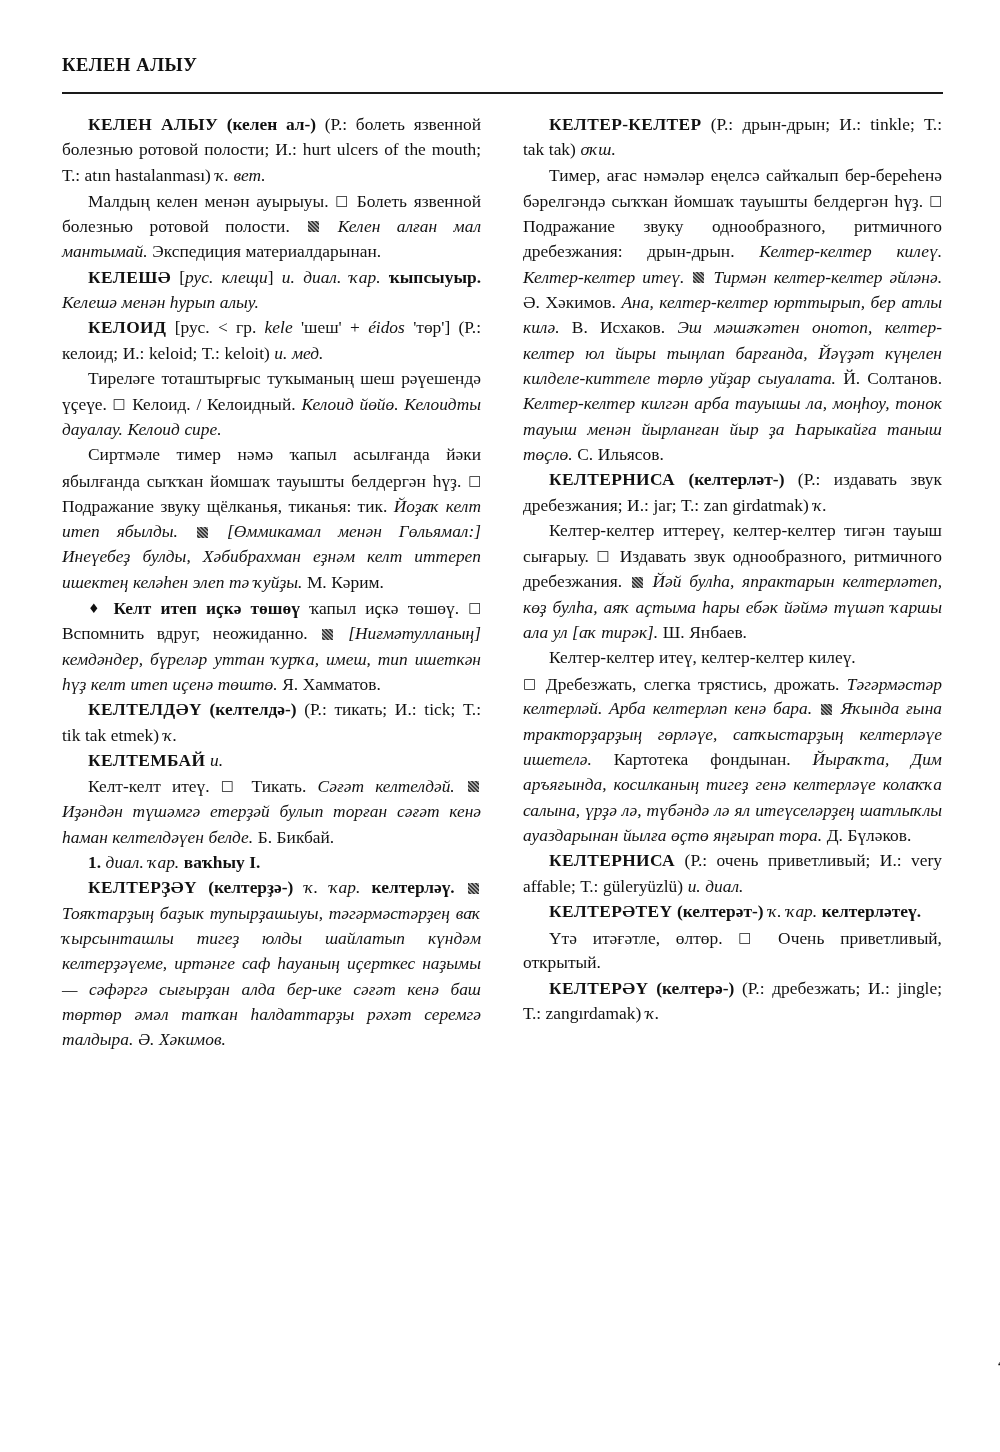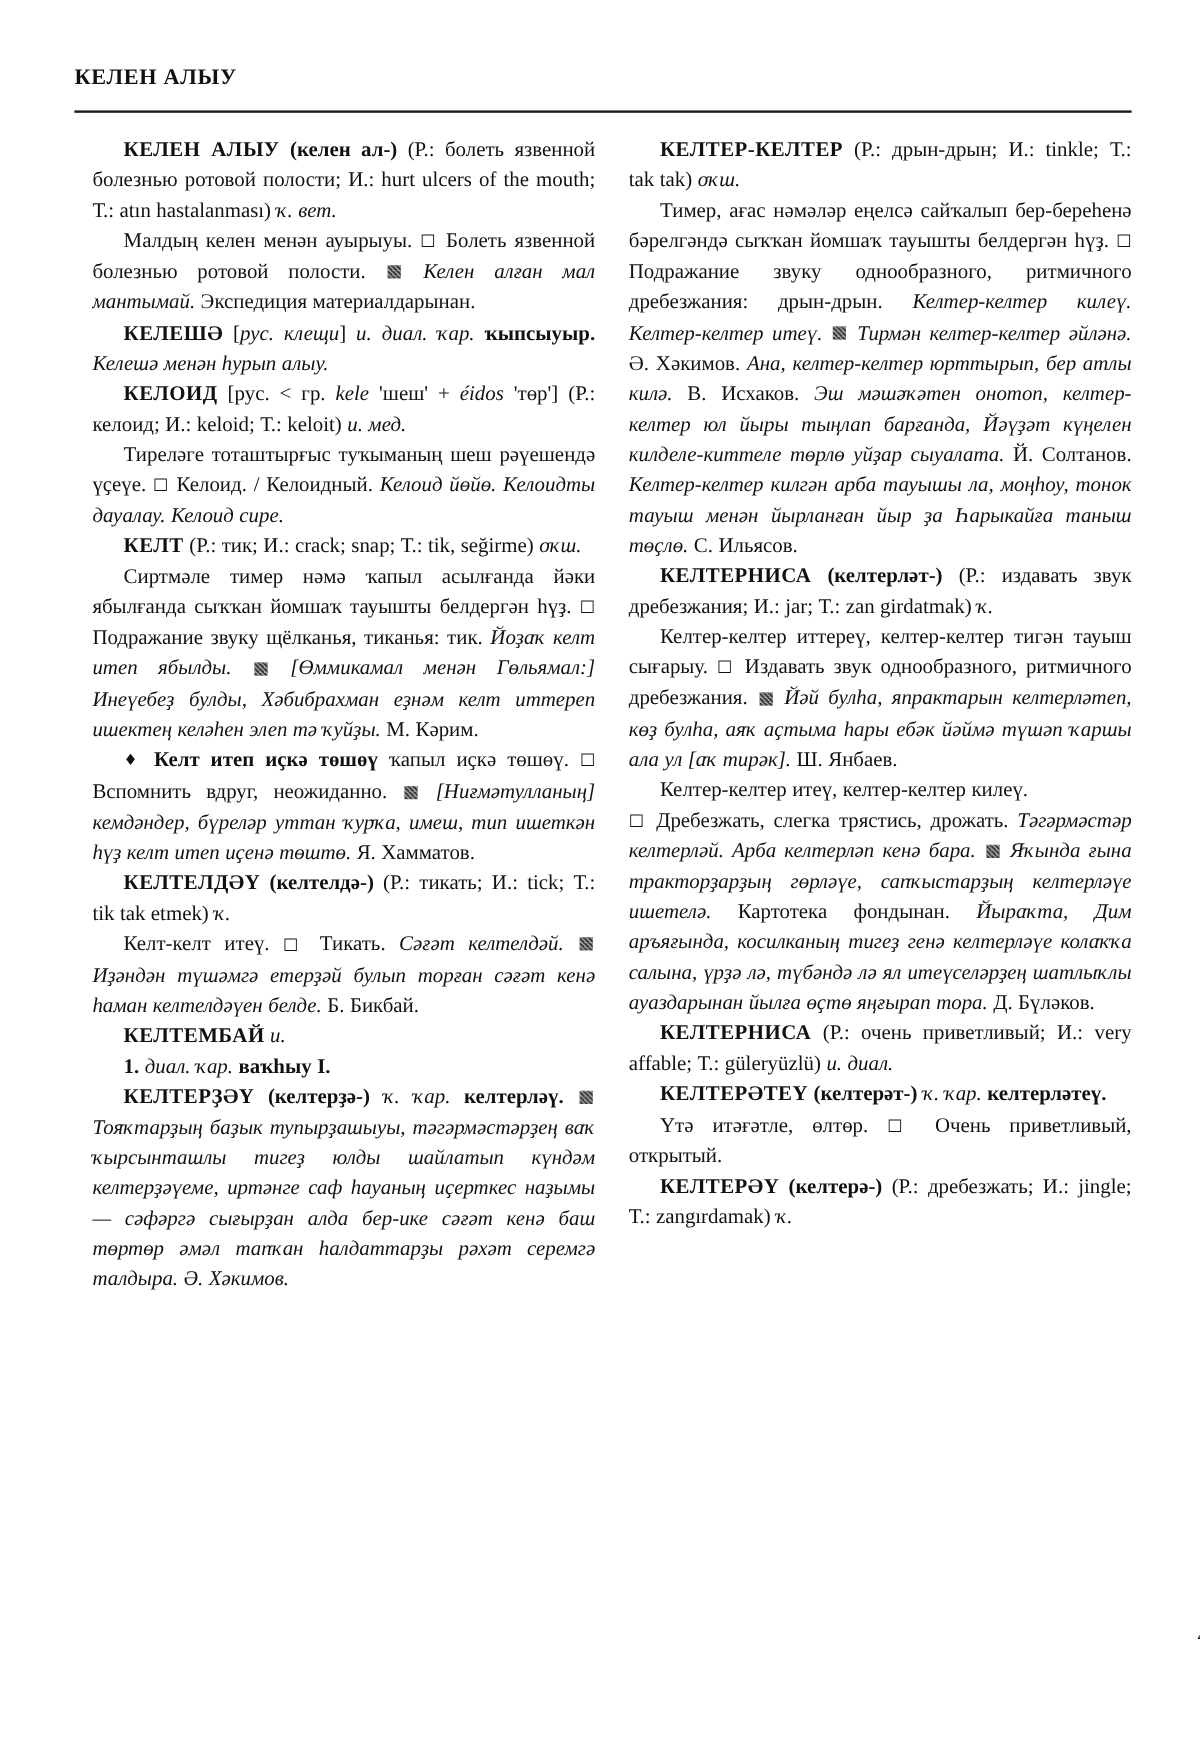--- a/index.html
+++ b/index.html
@@ -48,22 +48,21 @@
   }
 
   
   .columns {
     position: absolute;
     left: 62px;
     top: 112px;
     width: 881px;
     height: 1215px;
     display: flex;
-    gap: 28px;
-    justify-content: flex-end;
+    gap: 42px;
   }
   .col {
     width: 419px;
     flex: 0 0 419px;
   }
 
   
   .para {
     margin: 0;
     font-size: 17.4px;
@@ -140,29 +139,28 @@
     <div class="col">
 
       <p class="para indent"><span class="hw">КЕЛЕН АЛЫУ</span> <span class="b">(келен ал-)</span> <span>(Р.: болеть язвенной болезнью ротовой полости; И.: hurt ulcers of the mouth; Т.: atın hastalanması)</span> <span class="i">ҡ. вет.</span></p>
       <p class="para indent"><span>Малдың келен менән ауырыуы.</span> <span class="sq">□</span> <span>Болеть язвенной болезнью ротовой полости.</span> <span class="blk"></span> <span class="i">Келен алған мал мантымай.</span> <span>Экспедиция материалдарынан.</span></p>
 
       <p class="para indent"><span class="hw">КЕЛЕШӘ</span> [<span class="i">рус. <span style="">клещи</span></span>] <span class="i">и. диал. ҡар.</span> <span class="b">ҡыпсыуыр.</span> <span class="i">Келешә менән һурып алыу.</span></p>
 
       <p class="para indent"><span class="hw">КЕЛОИД</span> [рус. &lt; гр. <span class="i">kele</span> 'шеш' + <span class="i">éidos</span> 'төр'] <span>(Р.: келоид; И.: keloid; Т.: keloit)</span> <span class="i">и. мед.</span></p>
       <p class="para indent"><span>Тирелә­ге тоташтырғыс туҡыманың шеш рәүешендә үҫеүе.</span> <span class="sq">□</span> <span>Келоид. / Келоидный.</span> <span class="i">Келоид йөйө. Келоидты дауалау. Келоид сире.</span></p>
 
-      <p class="para indent"><span class="hw">КЕЛТ</span> <span>(Р.: тик; И.: crack; snap; Т.: tik, seğirme)</span> <span class="i">оҡш.</span></p>
       <p class="para indent"><span>Сиртмәле тимер нәмә ҡапыл асылғанда йәки ябылғанда сыҡҡан йомшаҡ тауышты белдергән һүҙ.</span> <span class="sq">□</span> <span>Подражание звуку щёлканья, тиканья: тик.</span> <span class="i">Йоҙаҡ келт итеп ябылды.</span> <span class="blk"></span> <span class="i">[Өммикамал менән Гөльямал:] Инеүебеҙ булды, Хәбибрахман еҙнәм келт иттереп ишектең келәһен элеп тә ҡуйҙы.</span> <span>М. Кәрим.</span></p>
 
       <p class="para indent"><span class="dia">♦</span> <span class="b">Келт итеп иҫкә төшөү</span> <span>ҡапыл иҫкә төшөү.</span> <span class="sq">□</span> <span>Вспомнить вдруг, неожиданно.</span> <span class="blk"></span> <span class="i">[Ниғмәтулланың] кемдәндер, бүреләр уттан ҡурҡа, имеш, тип ишеткән һүҙ келт итеп иҫенә төштө.</span> <span>Я. Хамматов.</span></p>
 
       <p class="para indent"><span class="hw">КЕЛТЕЛДӘҮ</span> <span class="b">(келтелдә-)</span> <span>(Р.: тикать; И.: tick; Т.: tik tak etmek)</span> <span class="i">ҡ.</span></p>
+      <p class="para indent"><span class="hw">КЕЛТЕМБАЙ</span> <span class="i">и.</span></p>
+
       <p class="para indent"><span>Келт-келт итеү.</span> <span class="sq">□</span> <span>Тикать.</span> <span class="i">Сәғәт кел­телдәй.</span> <span class="blk"></span> <span class="i">Иҙәндән түшәмгә етерҙәй булып торған сәғәт кенә һаман келтелдәүен белде.</span> <span>Б. Бикбай.</span></p>
-
-      <p class="para indent"><span class="hw">КЕЛТЕМБАЙ</span> <span class="i">и.</span></p>
       <p class="para indent"><span class="b">1.</span> <span class="i">диал. ҡар.</span> <span class="b">ваҡһыу I.</span></p>
 
       <p class="para indent"><span class="hw">КЕЛТЕРҘӘҮ</span> <span class="b">(келтерҙә-)</span> <span class="i">ҡ. ҡар.</span> <span class="b">кел­терләү.</span> <span class="blk"></span> <span class="i">Тояҡтарҙың баҙык тупырҙашыуы, тәгәрмәстәрҙең ваҡ ҡырсынташлы тигеҙ юлды шайлатып күндәм келтерҙәүеме, иртәнге саф һауаның иҫерткес наҙымы — сәфәргә сығырҙан алда бер-ике сәғәт кенә баш төртөр әмәл тапҡан һалдаттарҙы рәхәт серемгә талдыра.</span> <span class="i">Ә. Хәкимов.</span></p>
 
     </div>
 
     <div class="col">
 
       <p class="para indent"><span class="hw">КЕЛТЕР-КЕЛТЕР</span> <span>(Р.: дрын-дрын; И.: tinkle; Т.: tak tak)</span> <span class="i">оҡш.</span></p>
       <p class="para indent"><span>Тимер, ағас нәмәләр еңелсә сайҡалып бер-береһенә бәрелгәндә сыҡҡан йомшаҡ тауышты белдергән һүҙ.</span> <span class="sq">□</span> <span>Подражание звуку однообразного, ритмичного дребезжания: дрын-дрын.</span> <span class="i">Келтер-келтер килеү. Келтер-келтер итеү.</span> <span class="blk"></span> <span class="i">Тирмән келтер-кел­тер әйләнә.</span> <span>Ә. Хәкимов.</span> <span class="i">Ана, келтер-келтер юрттырып, бер атлы килә.</span> <span>В. Исхаков.</span> <span class="i">Эш мәшәҡәтен онотоп, келтер-келтер юл йыры тыңлап барғанда, Йәүҙәт күңелен килделе-киттеле төрлө уйҙар сыуалата.</span> <span>Й. Солтанов.</span> <span class="i">Келтер-келтер килгән арба тауышы ла, моңһоу, тонок тауыш менән йырланған йыр ҙа Һарыкайға таныш төҫлө.</span> <span>С. Ильясов.</span></p>

